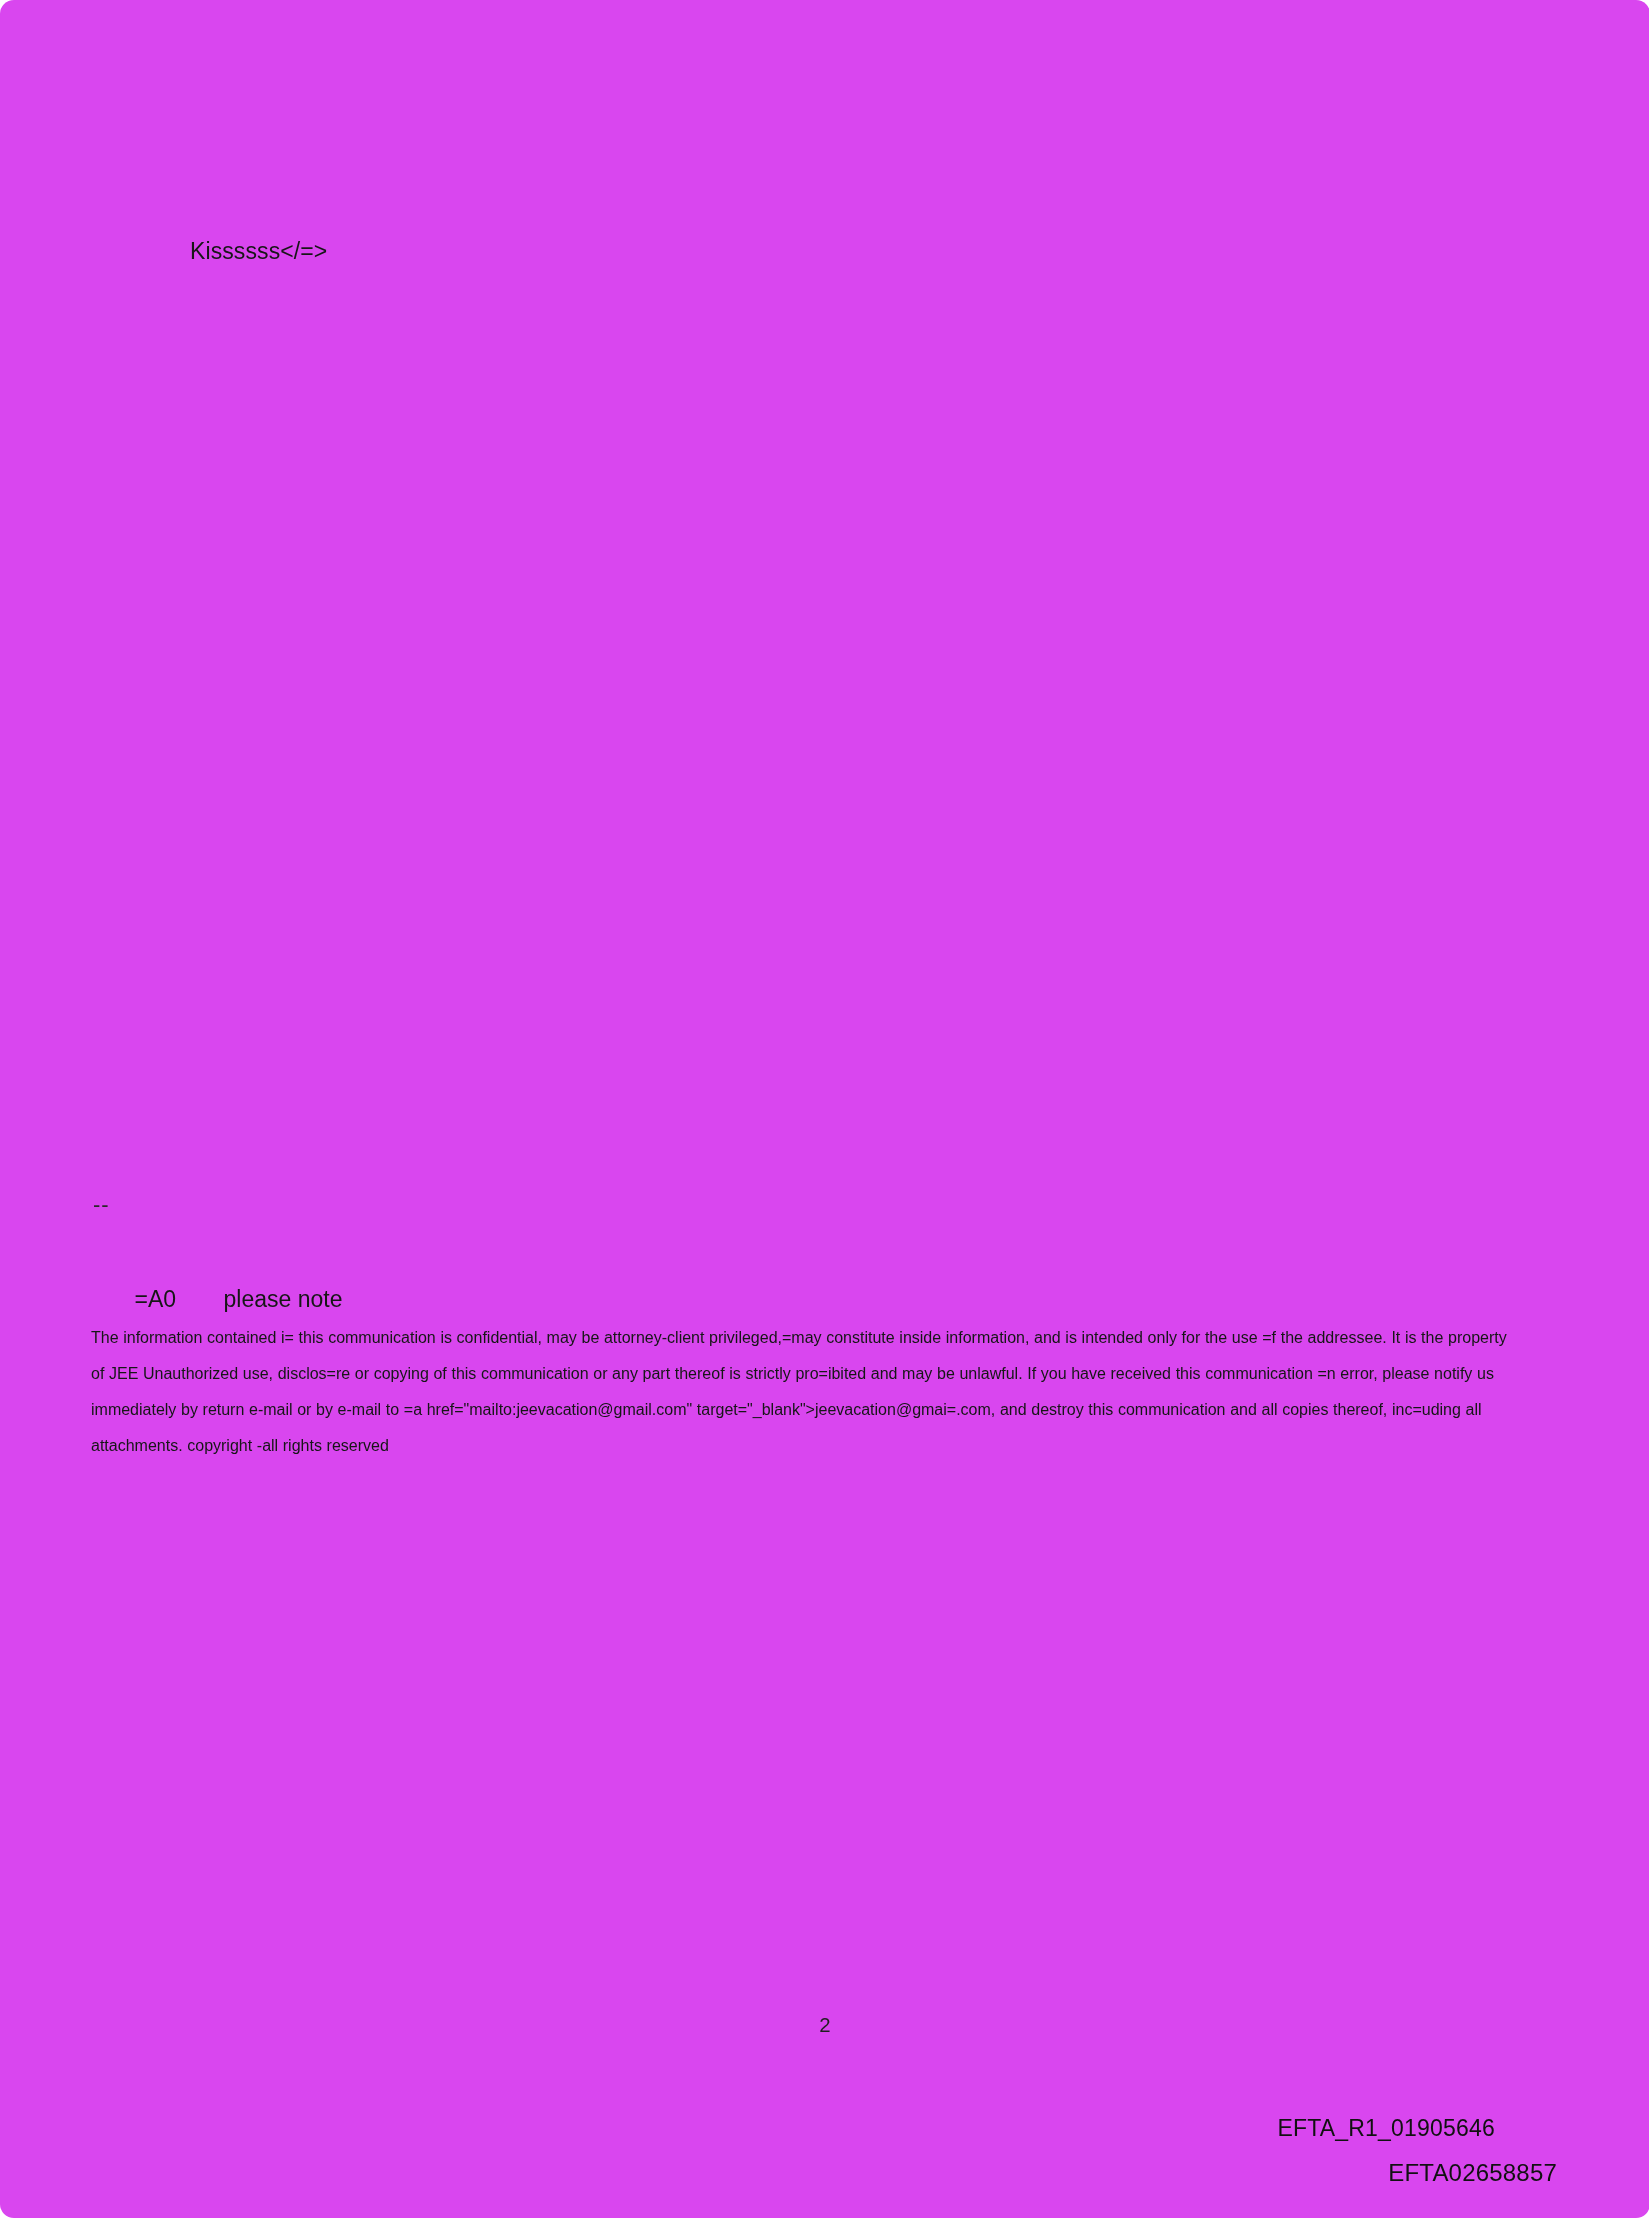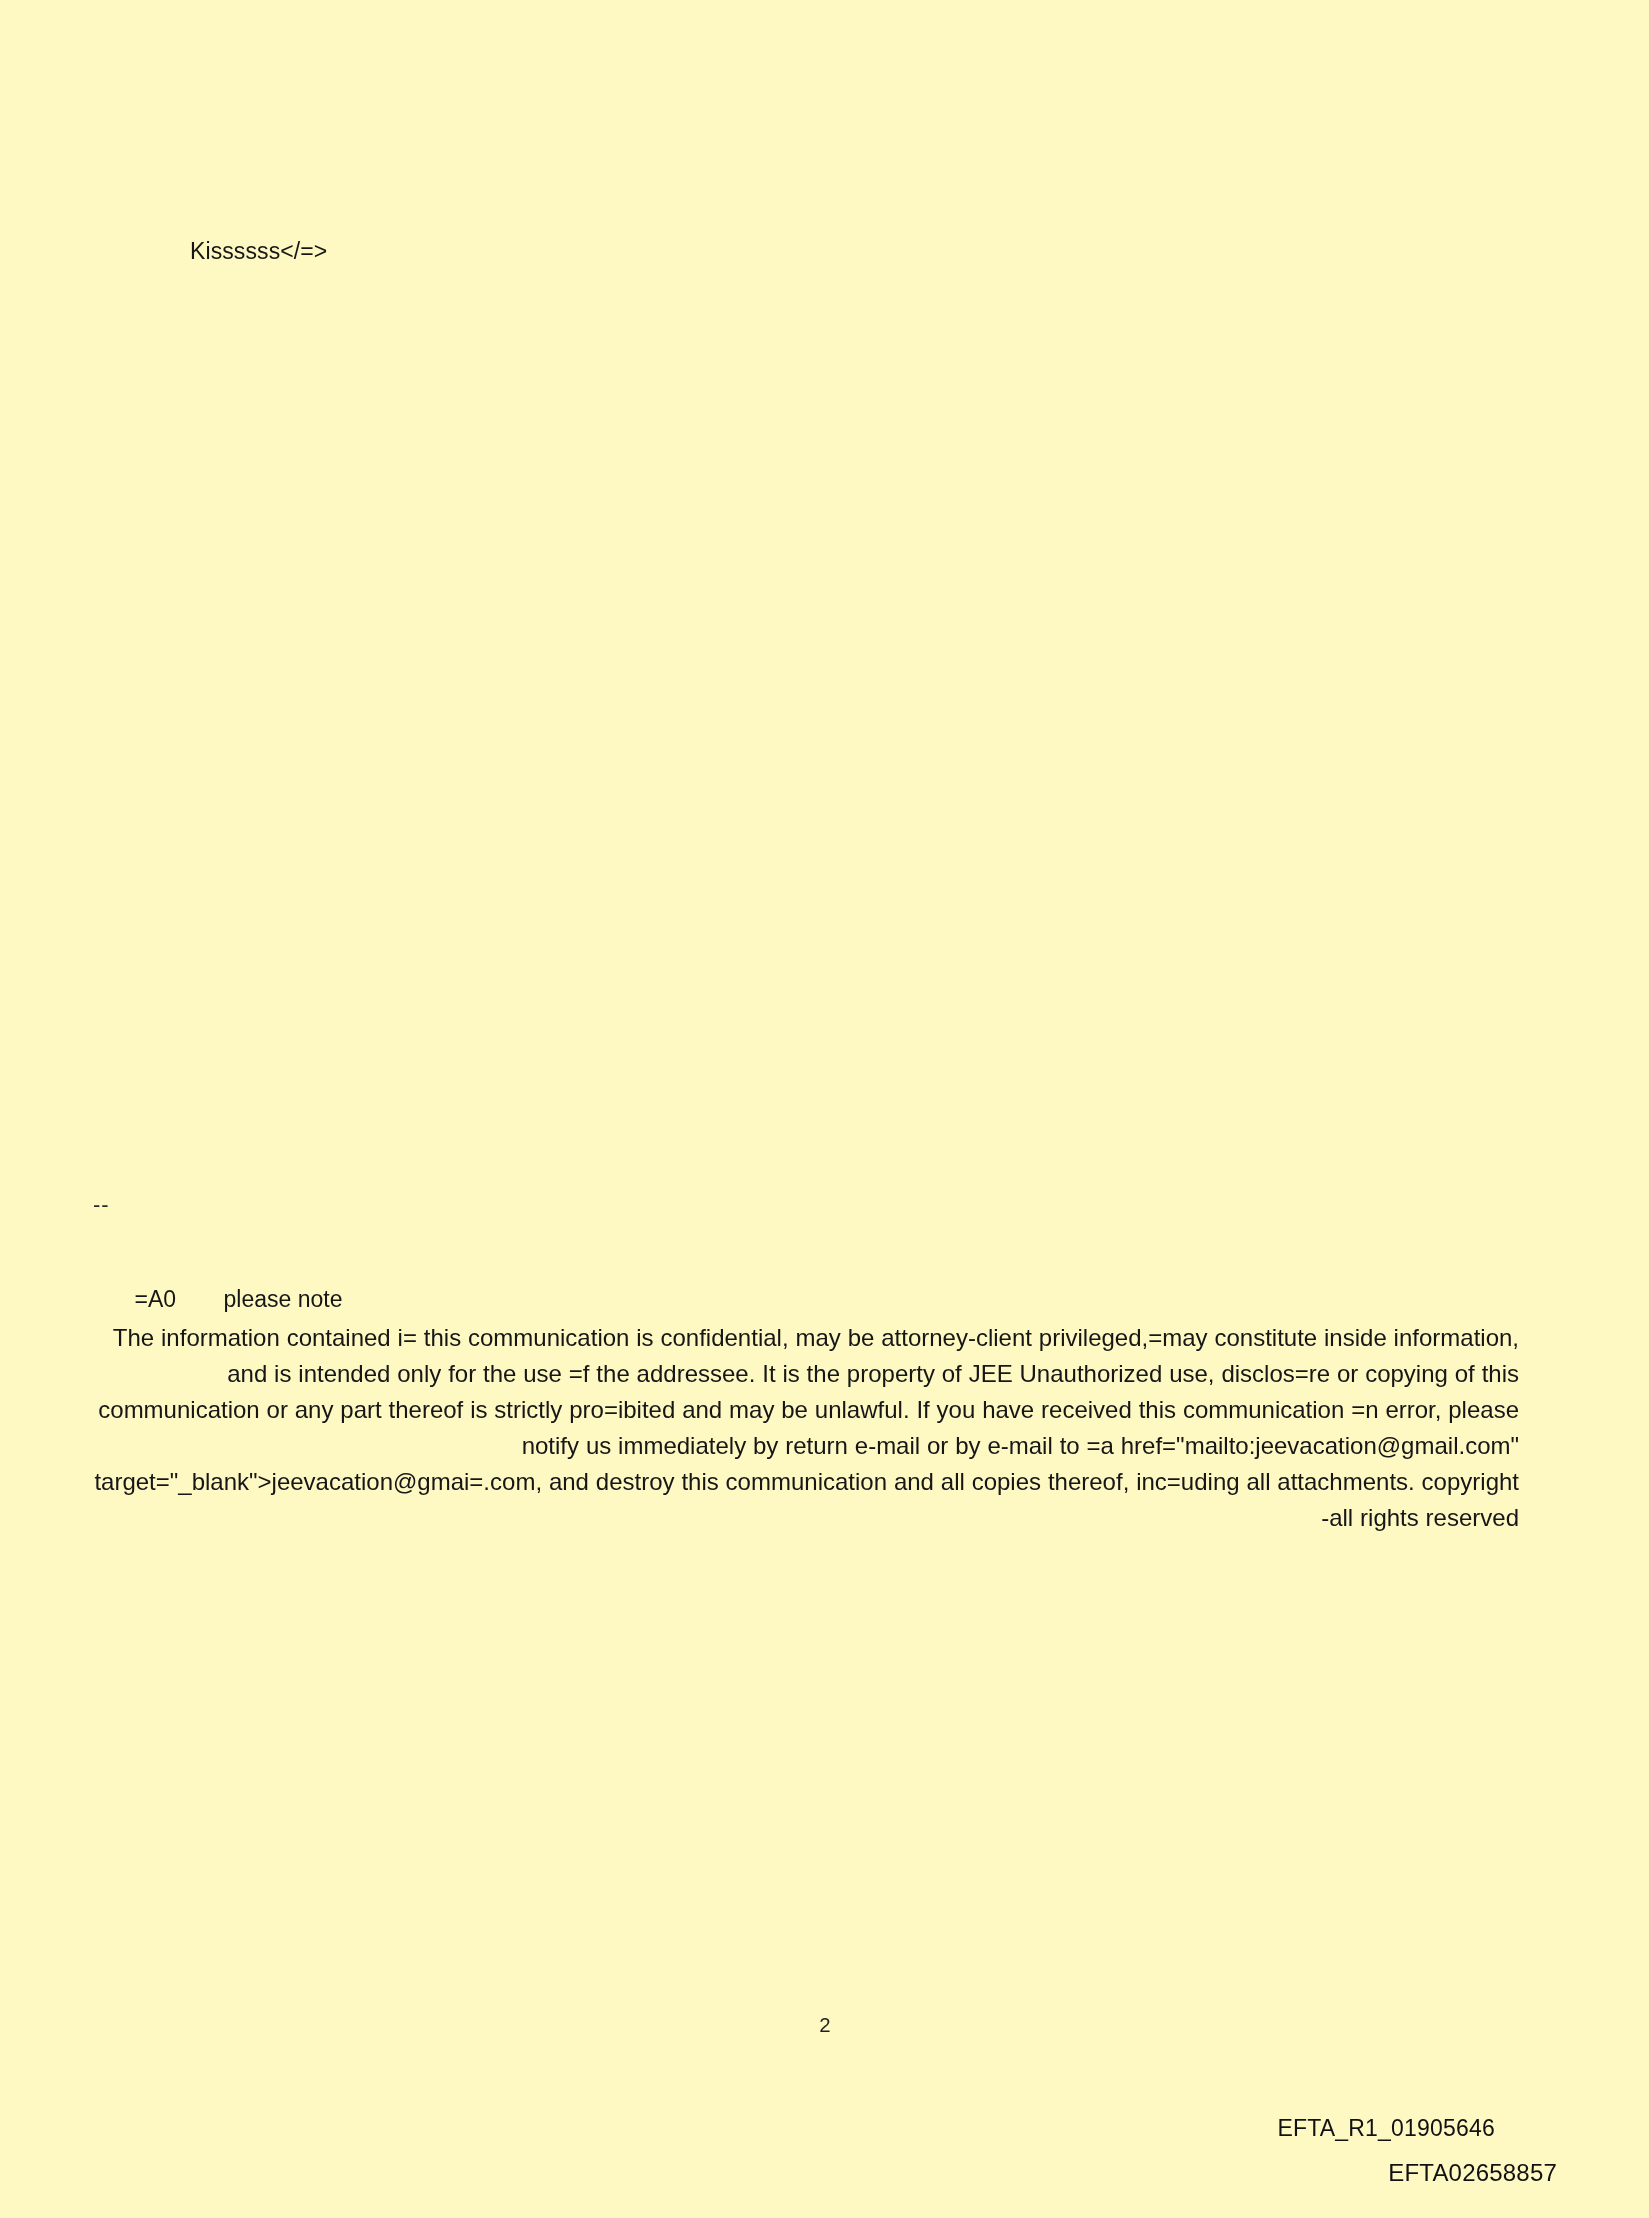--- a/index.html
+++ b/index.html
@@ -11,21 +11,22 @@
     width: 1650px;
     height: 2218px;
     position: relative;
     font-family: "Liberation Sans", sans-serif;
     color: #1a1a1a;
     overflow: hidden;
   }
   .page {
     position: absolute;
     inset: 0;
-    background: #fef9c3;
+    background: #d946ef;
+    border-radius: 14px;
   }
 
   .greeting {
     position: absolute;
     left: 190px;
     top: 238px;
     font-size: 23px;
     letter-spacing: 0.1px;
     color: #161616;
     white-space: pre;
@@ -51,24 +52,24 @@
   .notice-line .code {
     display: inline-block;
     width: 89px;
   }
 
   .disclaimer {
     position: absolute;
     left: 91px;
     top: 1320px;
     width: 1428px;
-    font-size: 24px;
+    font-size: 16px;
     line-height: 36px;
     color: #161616;
-    text-align: right;
+    text-align: left;
     word-spacing: 0.2px;
   }
 
   .page-number {
     position: absolute;
     left: 0;
     top: 2014px;
     width: 1650px;
     text-align: center;
     font-size: 20.4px;

